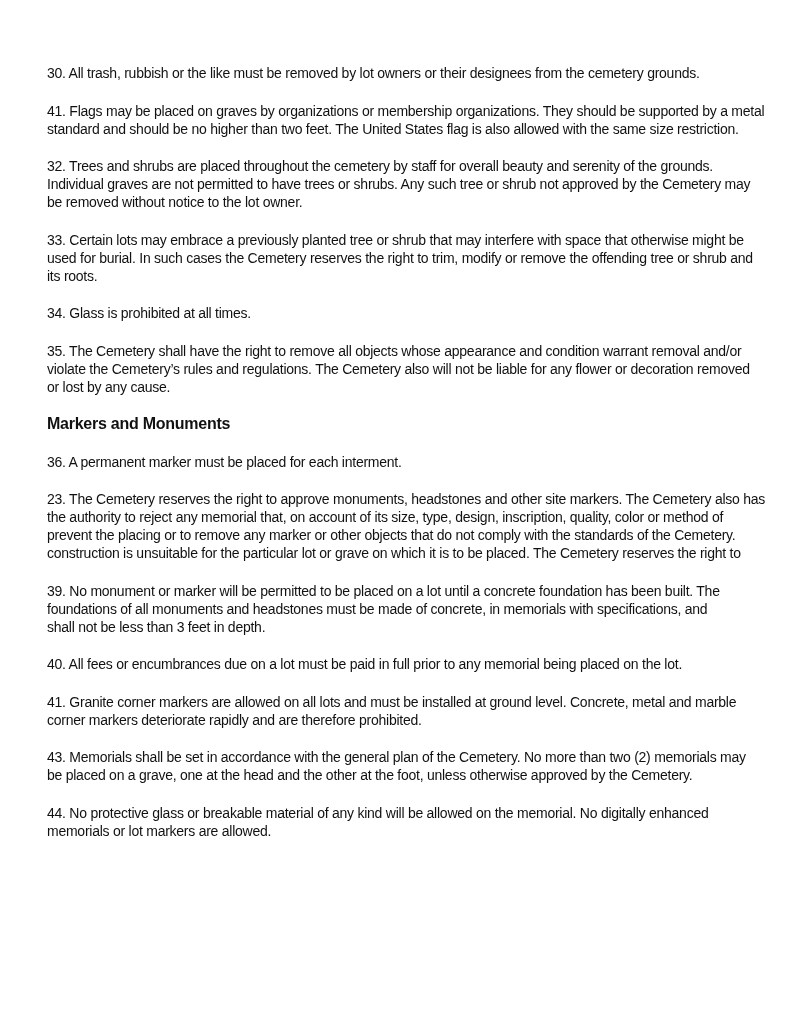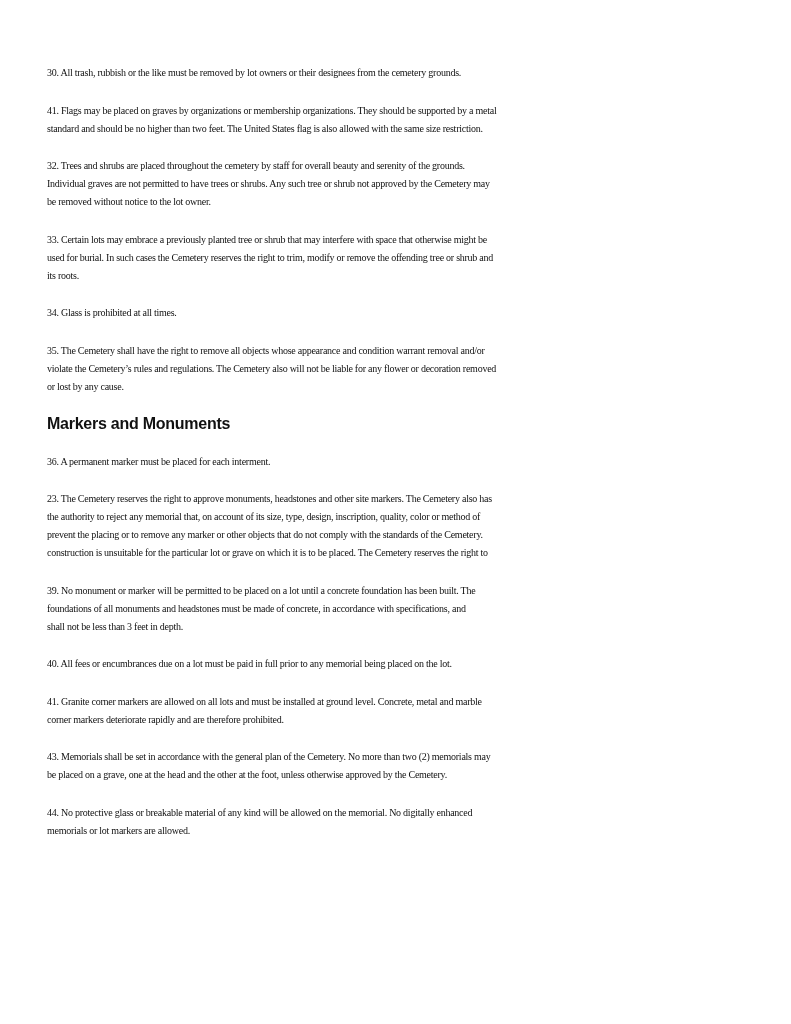--- a/index.html
+++ b/index.html
@@ -19,26 +19,25 @@
       position: absolute;
       left: 47px;
       top: 64px;
       width: 700px;
     }
     .para {
       margin: 0 0 19.5px 0;
     }
     .line {
       display: block;
-      font-size: 10px;
+      font-size: 14px;
       line-height: 18px;
       white-space: nowrap;
       letter-spacing: -0.25px;
       transform-origin: left center;
-      font-family: Liberation Serif, serif;
     }
     .heading {
       font-weight: bold;
       font-size: 16px;
       line-height: 18px;
       margin: 0 0 19.5px 0;
       letter-spacing: -0.25px;
     }
   </style>
 </head>
@@ -85,21 +84,21 @@
 
   <div class="para">
     <span class="line">23. The Cemetery reserves the right to approve monuments, headstones and other site markers. The Cemetery also has</span>
     <span class="line">the authority to reject any memorial that, on account of its size, type, design, inscription, quality, color or method of</span>
     <span class="line">prevent the placing or to remove any marker or other objects that do not comply with the standards of the Cemetery.</span>
     <span class="line">construction is unsuitable for the particular lot or grave on which it is to be placed. The Cemetery reserves the right to</span>
   </div>
 
   <div class="para">
     <span class="line">39. No monument or marker will be permitted to be placed on a lot until a concrete foundation has been built. The</span>
-    <span class="line">foundations of all monuments and headstones must be made of concrete, in accordance with specifications, and</span>
+    <span class="line">foundations of all monuments and headstones must be made of concrete, in memorials with specifications, and</span>
     <span class="line">shall not be less than 3 feet in depth.</span>
   </div>
 
   <div class="para">
     <span class="line">40. All fees or encumbrances due on a lot must be paid in full prior to any memorial being placed on the lot.</span>
   </div>
 
   <div class="para">
     <span class="line">41. Granite corner markers are allowed on all lots and must be installed at ground level. Concrete, metal and marble</span>
     <span class="line">corner markers deteriorate rapidly and are therefore prohibited.</span>

